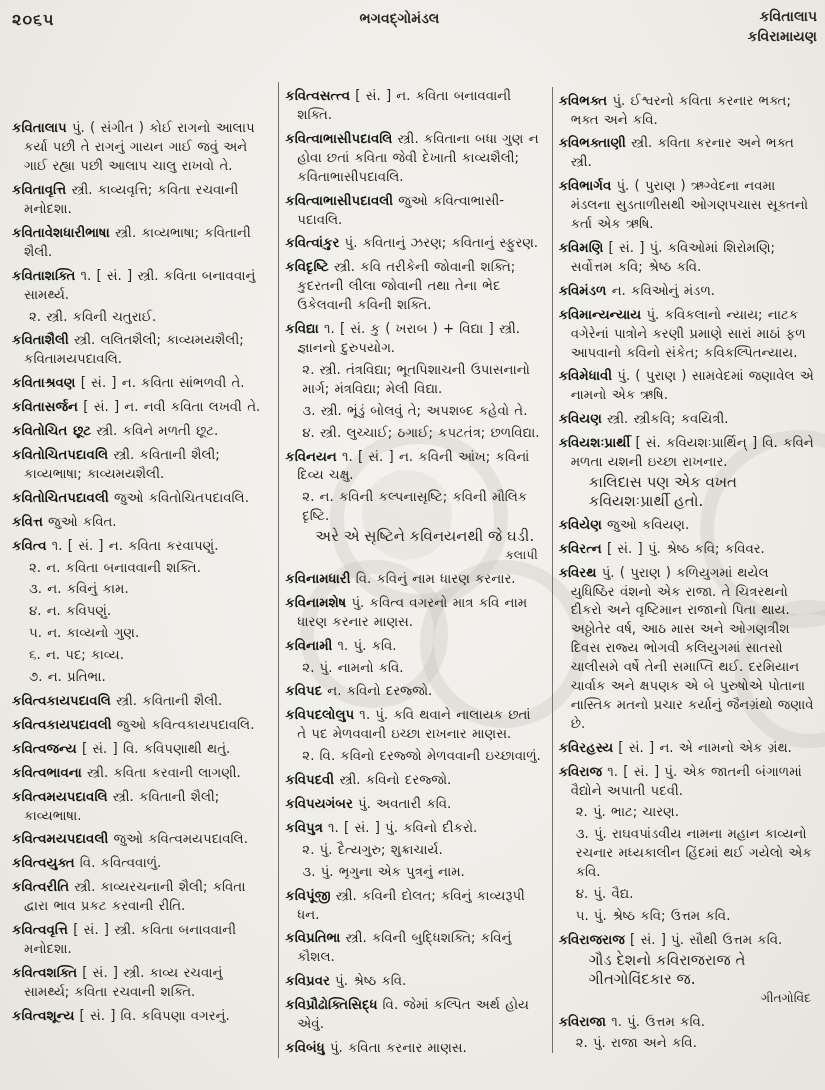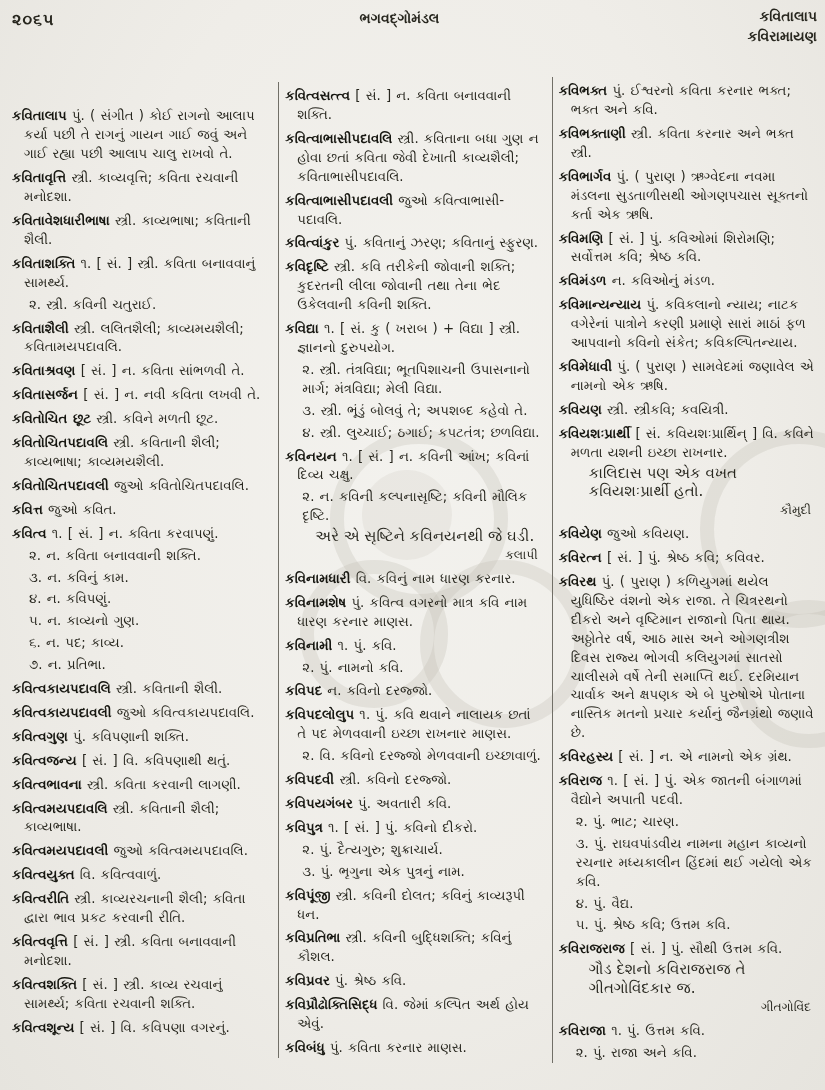--- a/index.html
+++ b/index.html
@@ -139,21 +139,20 @@
         <p class="entry"><b class="head">કવિત્ત</b> જુઓ કવિત.</p>
         <p class="entry"><b class="head">કવિત્વ</b> ૧. [ સં. ] ન. કવિતા કરવાપણું.</p>
         <p class="sense">૨. ન. કવિતા બનાવવાની શક્તિ.</p>
         <p class="sense">૩. ન. કવિનું કામ.</p>
         <p class="sense">૪. ન. કવિપણું.</p>
         <p class="sense">૫. ન. કાવ્યનો ગુણ.</p>
         <p class="sense">૬. ન. પદ; કાવ્ય.</p>
         <p class="sense">૭. ન. પ્રતિભા.</p>
         <p class="entry"><b class="head">કવિત્વકાયપદાવલિ</b> સ્ત્રી. કવિતાની શૈલી.</p>
         <p class="entry"><b class="head">કવિત્વકાયપદાવલી</b> જુઓ કવિત્વકાયપદાવલિ.</p>
-        <p class="entry"><b class="head">કવિત્વગુણ</b> પું. કવિપણાની શક્તિ.</p>
         <p class="entry"><b class="head">કવિત્વજન્ય</b> [ સં. ] વિ. કવિપણાથી થતું.</p>
         <p class="entry"><b class="head">કવિત્વભાવના</b> સ્ત્રી. કવિતા કરવાની લાગણી.</p>
         <p class="entry"><b class="head">કવિત્વમયપદાવલિ</b> સ્ત્રી. કવિતાની શૈલી; કાવ્યભાષા.</p>
         <p class="entry"><b class="head">કવિત્વમયપદાવલી</b> જુઓ કવિત્વમયપદાવલિ.</p>
         <p class="entry"><b class="head">કવિત્વયુક્ત</b> વિ. કવિત્વવાળું.</p>
         <p class="entry"><b class="head">કવિત્વરીતિ</b> સ્ત્રી. કાવ્યરચનાની શૈલી; કવિતા દ્વારા ભાવ પ્રકટ કરવાની રીતિ.</p>
         <p class="entry"><b class="head">કવિત્વવૃત્તિ</b> [ સં. ] સ્ત્રી. કવિતા બનાવવાની મનોદશા.</p>
         <p class="entry"><b class="head">કવિત્વશક્તિ</b> [ સં. ] સ્ત્રી. કાવ્ય રચવાનું સામર્થ્ય; કવિતા રચવાની શક્તિ.</p>
         <p class="entry"><b class="head">કવિત્વશૂન્ય</b> [ સં. ] વિ. કવિપણા વગરનું.</p>
       </div>
@@ -193,21 +192,20 @@
         <p class="entry"><b class="head">કવિભક્ત</b> પું. ઈશ્વરનો કવિતા કરનાર ભક્ત; ભક્ત અને કવિ.</p>
         <p class="entry"><b class="head">કવિભક્તાણી</b> સ્ત્રી. કવિતા કરનાર અને ભક્ત સ્ત્રી.</p>
         <p class="entry"><b class="head">કવિભાર્ગવ</b> પું. ( પુરાણ ) ઋગ્વેદના નવમા મંડલના સુડતાળીસથી ઓગણપચાસ સૂક્તનો કર્તા એક ઋષિ.</p>
         <p class="entry"><b class="head">કવિમણિ</b> [ સં. ] પું. કવિઓમાં શિરોમણિ; સર્વોત્તમ કવિ; શ્રેષ્ઠ કવિ.</p>
         <p class="entry"><b class="head">કવિમંડળ</b> ન. કવિઓનું મંડળ.</p>
         <p class="entry"><b class="head">કવિમાન્યન્યાય</b> પું. કવિકલાનો ન્યાય; નાટક વગેરેનાં પાત્રોને કરણી પ્રમાણે સારાં માઠાં ફળ આપવાનો કવિનો સંકેત; કવિકલ્પિતન્યાય.</p>
         <p class="entry"><b class="head">કવિમેધાવી</b> પું. ( પુરાણ ) સામવેદમાં જણાવેલ એ નામનો એક ઋષિ.</p>
         <p class="entry"><b class="head">કવિયણ</b> સ્ત્રી. સ્ત્રીકવિ; કવયિત્રી.</p>
         <p class="entry"><b class="head">કવિયશઃપ્રાર્થી</b> [ સં. કવિયશઃપ્રાર્થિન્ ] વિ. કવિને મળતા યશની ઇચ્છા રાખનાર.</p>
         <p class="quote">કાલિદાસ પણ એક વખત કવિયશઃપ્રાર્થી હતો.</p>
-        <p class="attr">કૌમુદી</p>
         <p class="entry"><b class="head">કવિયેણ</b> જુઓ કવિયણ.</p>
         <p class="entry"><b class="head">કવિરત્ન</b> [ સં. ] પું. શ્રેષ્ઠ કવિ; કવિવર.</p>
         <p class="entry"><b class="head">કવિરથ</b> પું. ( પુરાણ ) કળિયુગમાં થયેલ યુધિષ્ઠિર વંશનો એક રાજા. તે ચિત્રરથનો દીકરો અને વૃષ્ટિમાન રાજાનો પિતા થાય. અઠ્ઠોતેર વર્ષ, આઠ માસ અને ઓગણત્રીશ દિવસ રાજ્ય ભોગવી કલિયુગમાં સાતસો ચાલીસમે વર્ષે તેની સમાપ્તિ થઈ. દરમિયાન ચાર્વાક અને ક્ષપણક એ બે પુરુષોએ પોતાના નાસ્તિક મતનો પ્રચાર કર્યાનું જૈનગ્રંથો જણાવે છે.</p>
         <p class="entry"><b class="head">કવિરહસ્ય</b> [ સં. ] ન. એ નામનો એક ગ્રંથ.</p>
         <p class="entry"><b class="head">કવિરાજ</b> ૧. [ સં. ] પું. એક જાતની બંગાળમાં વૈદ્યોને અપાતી પદવી.</p>
         <p class="sense">૨. પું. ભાટ; ચારણ.</p>
         <p class="sense">૩. પું. રાઘવપાંડવીય નામના મહાન કાવ્યનો રચનાર મધ્યકાલીન હિંદમાં થઈ ગયેલો એક કવિ.</p>
         <p class="sense">૪. પું. વૈદ્ય.</p>
         <p class="sense">૫. પું. શ્રેષ્ઠ કવિ; ઉત્તમ કવિ.</p>
         <p class="entry"><b class="head">કવિરાજરાજ</b> [ સં. ] પું. સૌથી ઉત્તમ કવિ.</p>

